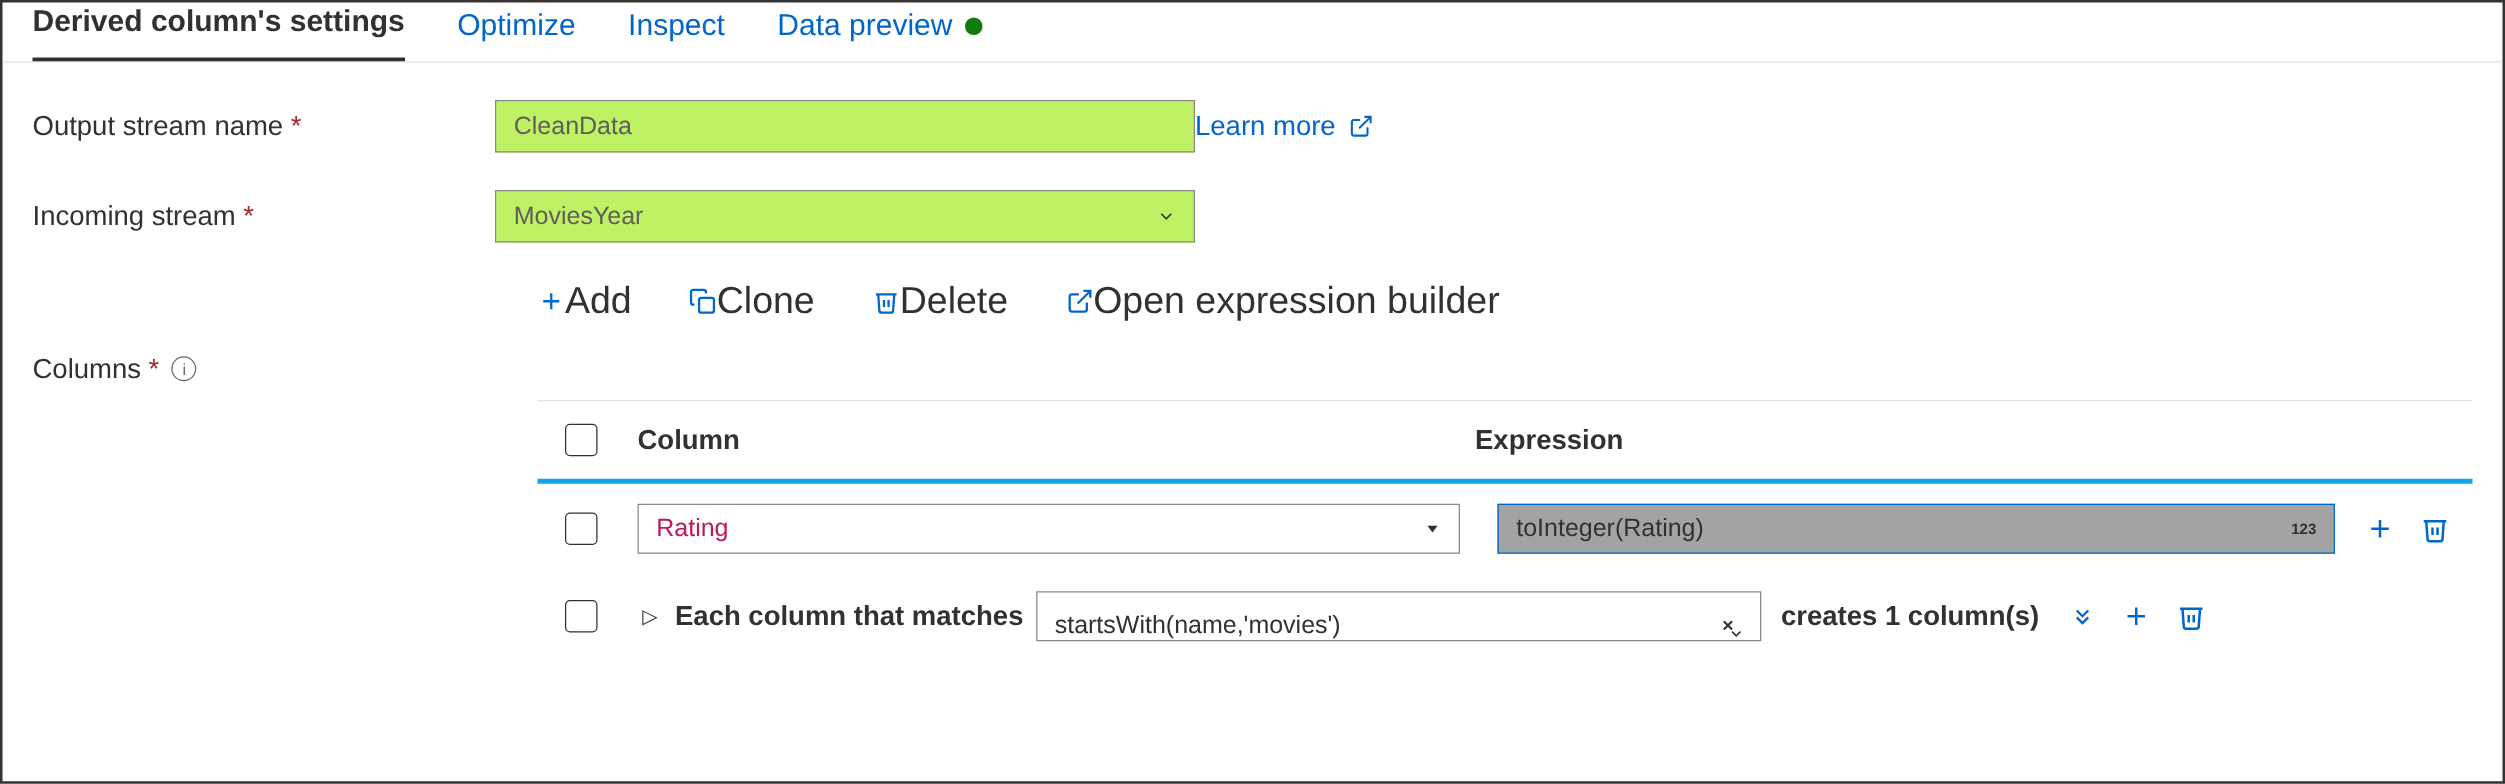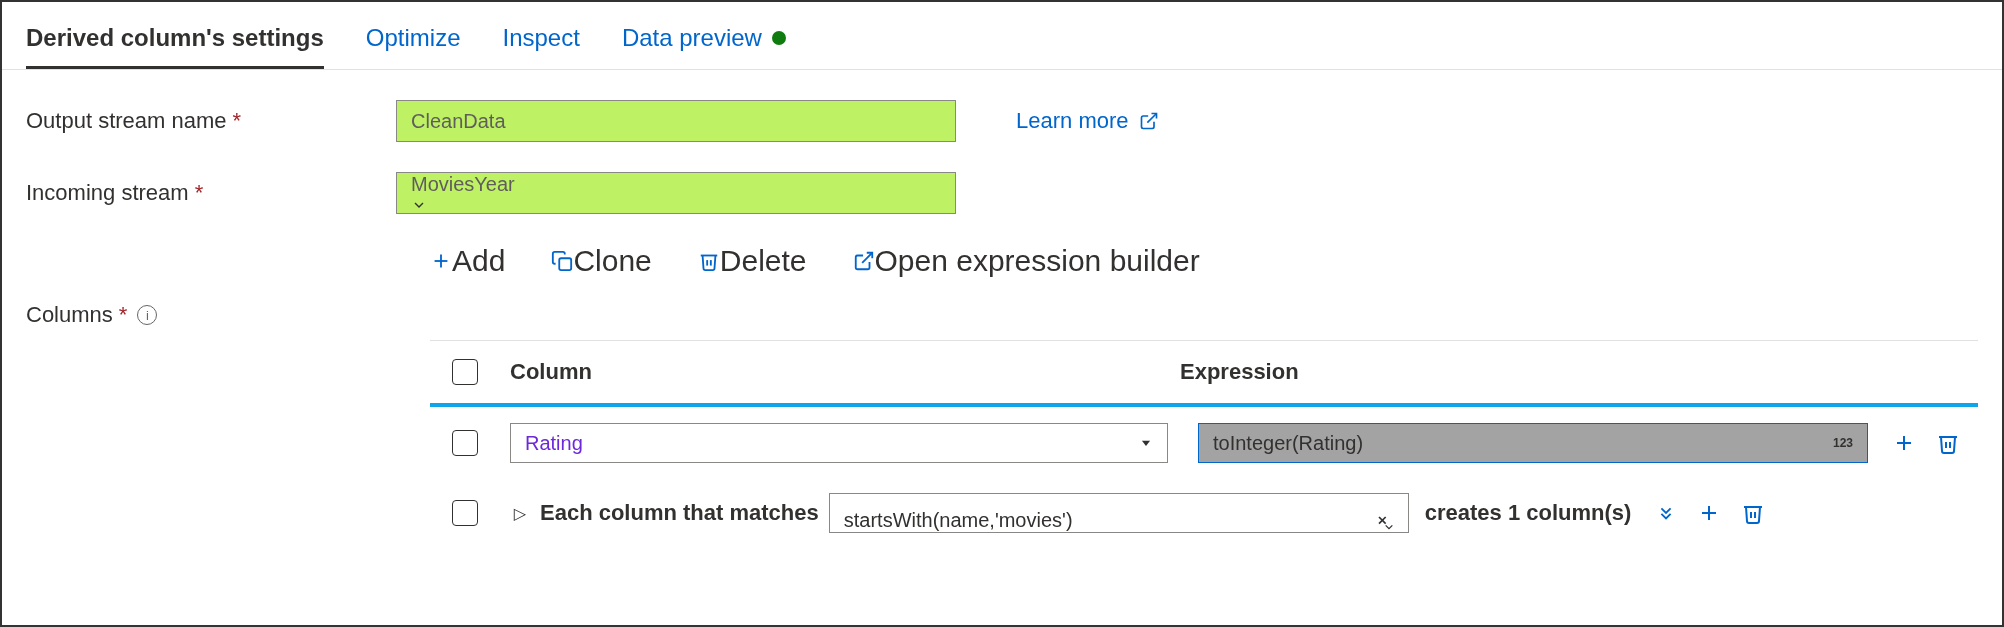--- a/index.html
+++ b/index.html
@@ -8,23 +8,23 @@
     font-size: 18px;
     color: #323130;
     background: #fff;
     width: 2004px;
     height: 627px;
     border: 2px solid #333;
     padding: 0;
   }
   .tabs {
     display: flex;
-    align-items: flex-start;
+    align-items: flex-end;
     gap: 42px;
-    padding: 22px 24px 0 24px;
+    padding: 2px 24px 0 24px;
     border-bottom: 1px solid #e1e1e1;
   }
   .tab {
     padding-bottom: 14px;
     font-size: 24px;
     color: #0066cc;
     cursor: pointer;
     display: flex;
     align-items: center;
     gap: 10px;
@@ -73,34 +73,33 @@
     width: 560px;
     height: 42px;
     border: 1px solid #8a8886;
     padding: 0 14px;
     font-size: 20px;
     color: #605e5c;
     background: #bef264;
   }
   .select-input {
     display: flex;
+    align-items: center;
     justify-content: space-between;
     cursor: pointer;
-    flex-direction: column;
   }
   .chevron {
     display: inline-block;
   }
   .learn-more {
     display: flex;
     align-items: center;
     gap: 10px;
     color: #0066cc;
     font-size: 22px;
-    margin-left: 60px;
     cursor: pointer;
   }
   .toolbar {
     display: flex;
     align-items: center;
     gap: 46px;
     margin-left: 404px;
     margin-bottom: 24px;
   }
   .toolbar-btn {
@@ -141,21 +140,21 @@
   }
   .dropdown-field {
     width: 658px;
     height: 40px;
     border: 1px solid #8a8886;
     display: flex;
     align-items: center;
     justify-content: space-between;
     padding: 0 14px;
     font-size: 20px;
-    color: #6d28d9;
+    color: #be185d;
     cursor: pointer;
     margin-left: 10px;
   }
   .expr-field {
     width: 670px;
     height: 40px;
     border: 1px solid #0066cc;
     display: flex;
     align-items: center;
     justify-content: space-between;

